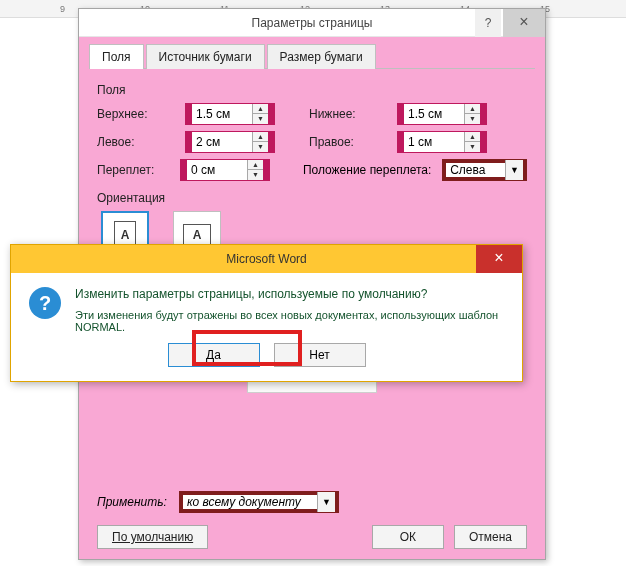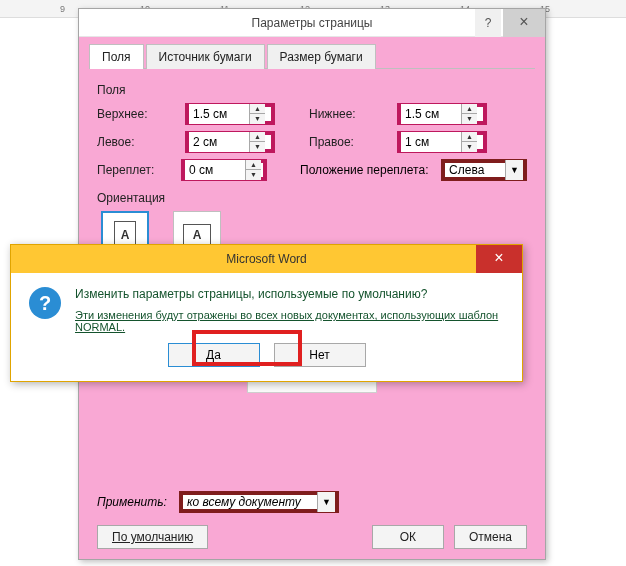--- a/index.html
+++ b/index.html
@@ -15,21 +15,21 @@
   .titlebar .help { position: absolute; right: 44px; top: 0; width: 26px; height: 28px; text-align: center; line-height: 28px; color: #555; background: #f0f0f0; }
   .titlebar .close { position: absolute; right: 0; top: 0; width: 42px; height: 28px; background: #d0d0d0; color: #555; text-align: center; line-height: 26px; font-size: 16px; }
   .tabs { display: flex; margin: 6px 10px 0 10px; border-bottom: 1px solid #bfbfbf; }
   .tab { padding: 5px 12px; border: 1px solid #bfbfbf; border-bottom: none; background: #fff; margin-right: 2px; position: relative; top: 1px; color: #222; }
   .tab.active { background: #fff; }
   .tab.inactive { background: #f0f0f0; }
   .content { padding: 10px 18px; }
   .group-label { margin: 4px 0 6px 0; color: #222; }
   .row { display: flex; align-items: center; margin-bottom: 6px; gap: 8px; }
   .lbl { width: 80px; color: #222; }
-  .spin { display: flex; align-items: center; width: 90px; border: 4px solid #be185d; height: 22px; background: #fff; }
+  .spin { display: flex; align-items: center; width: 90px; border: 7px solid #be185d; height: 22px; background: #fff; }
   .spin input { border: none; width: 60px; padding: 0 4px; height: 20px; outline: none; }
   .spin .arrows { display: flex; flex-direction: column; width: 16px; border-left: 1px solid #a8a8a8; }
   .spin .arrows span { height: 10px; font-size: 7px; line-height: 10px; text-align: center; color: #333; background: #f4f4f4; }
   .spin .arrows span:first-child { border-bottom: 1px solid #a8a8a8; }
   .select { border: 4px solid #7f1d1d; height: 22px; background: #fff; display: flex; align-items: center; }
   .select span { flex: 1; padding: 0 4px; }
   .select .caret { width: 18px; text-align: center; border-left: 1px solid #a8a8a8; background: #f4f4f4; font-size: 9px; line-height: 20px; }
   .orient { display: flex; gap: 16px; margin-top: 4px; }
   .orient-box { width: 56px; text-align: center; }
   .orient-box .frame { width: 48px; height: 48px; border: 1px solid #bfbfbf; display: flex; align-items: center; justify-content: center; background: #fff; margin: 0 auto 4px auto; }
@@ -49,21 +49,21 @@
   .btn.default-btn { text-decoration: underline; }
   .right-btns { display: flex; gap: 10px; }
   
   .msgbox { position: absolute; left: 10px; top: 244px; width: 513px; border: 1px solid #e0a400; background: #fff; box-shadow: 2px 2px 8px rgba(0,0,0,.3); }
   .msg-title { height: 28px; background: #ffc733; position: relative; }
   .msg-title .t { position: absolute; left: 0; right: 0; text-align: center; line-height: 28px; color: #333; }
   .msg-close { position: absolute; right: 0; top: 0; width: 46px; height: 28px; background: #c9302c; color: #fff; text-align: center; line-height: 26px; font-size: 16px; }
   .msg-body { display: flex; padding: 14px 18px 10px 18px; gap: 14px; align-items: flex-start; }
   .qmark { width: 32px; height: 32px; border-radius: 50%; background: #2a8dd4; color: #fff; font-weight: bold; text-align: center; line-height: 32px; font-size: 20px; flex-shrink: 0; }
   .msg-text { color: #14532d; }
-  .msg-text .l2 { margin-top: 8px; font-size: 11px; text-decoration: underline; }
+  .msg-text .l2 { margin-top: 8px; font-size: 11px; }
   .msg-btns { display: flex; justify-content: center; gap: 14px; padding-bottom: 14px; }
   .msg-btn { border: 1px solid #a8a8a8; background: #f4f4f4; width: 92px; height: 24px; text-align: center; line-height: 22px; }
   .msg-btn.yes { border: 1px solid #2a8dd4; }
   .red-highlight { position: absolute; border: 4px solid #e02020; pointer-events: none; }
 </style>
 </head>
 <body>
 
 <div class="ruler">
   <span class="ruler-tick" style="left:60px">9</span>

